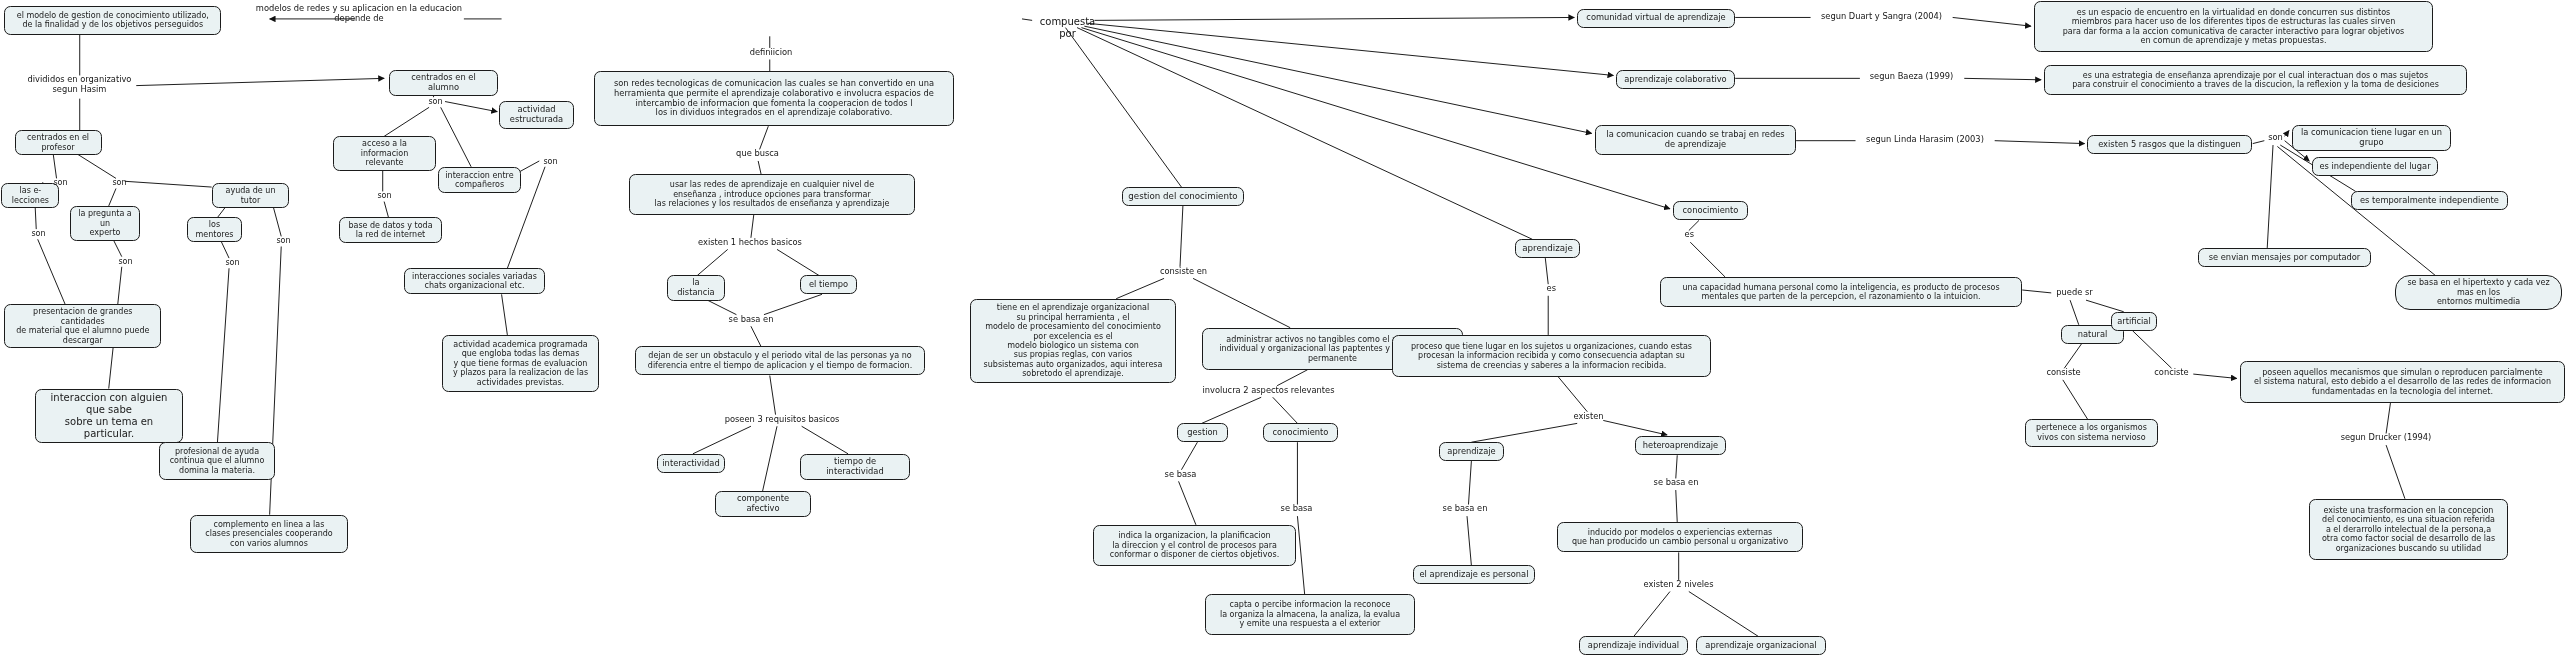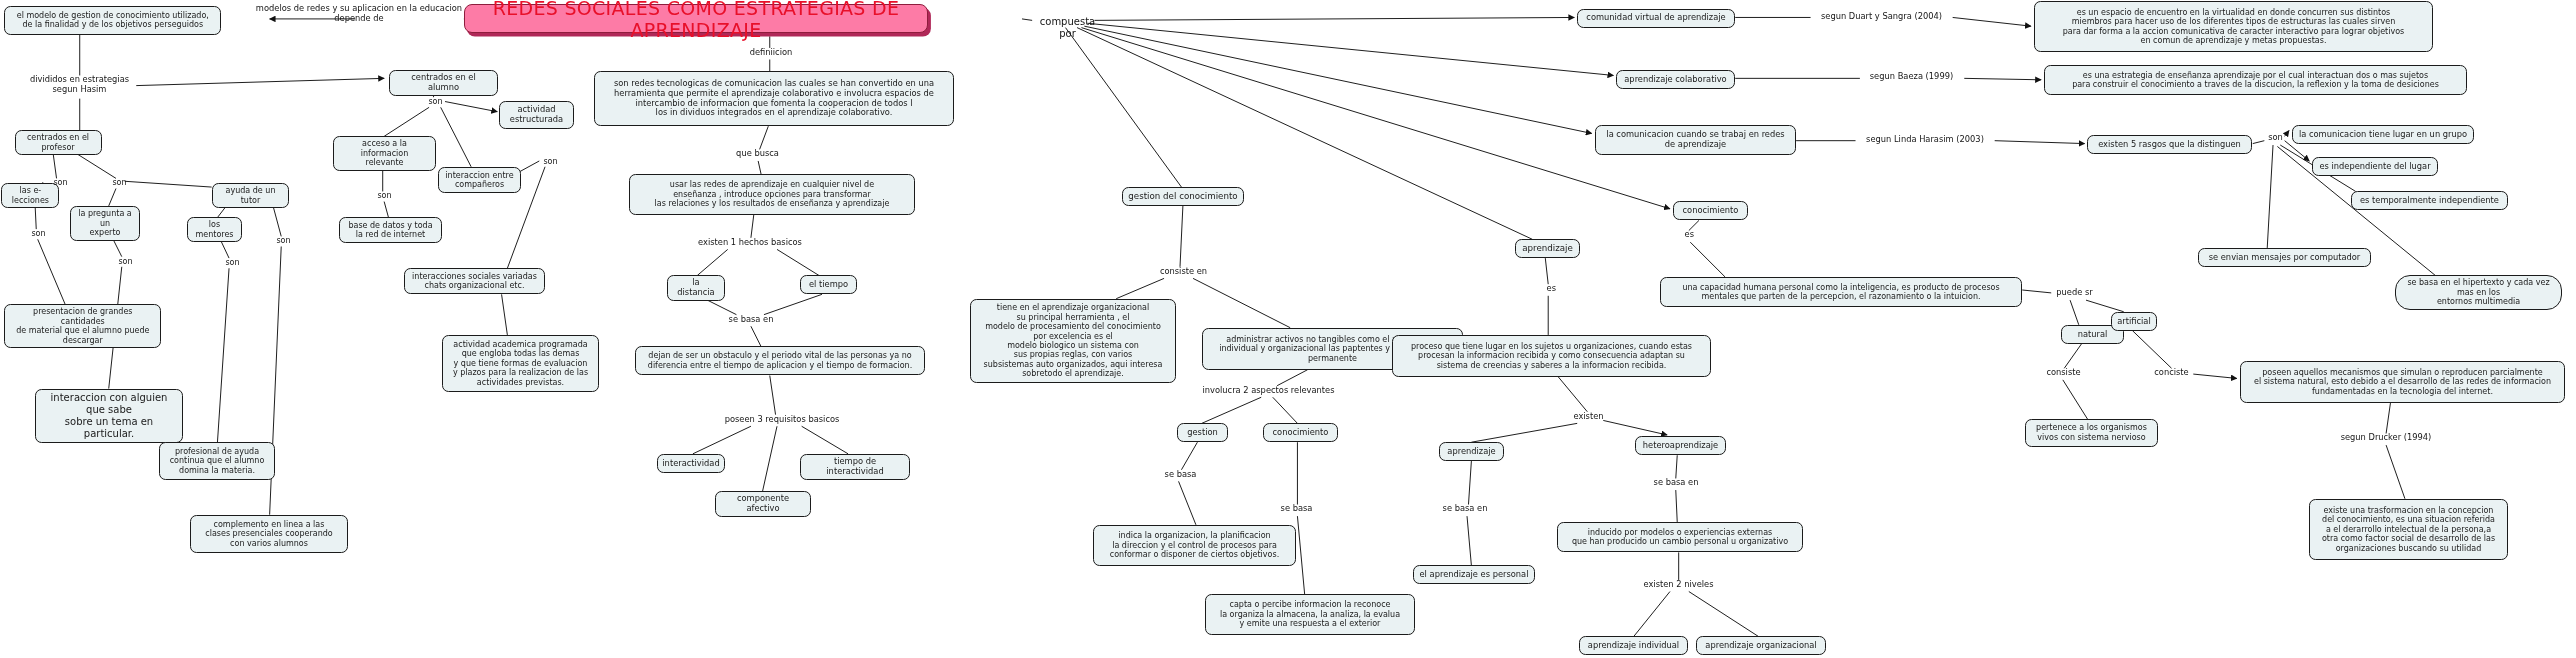--- a/index.html
+++ b/index.html
@@ -251,31 +251,31 @@
 a el derarrollo intelectual de la persona,a
 otra como factor social de desarrollo de las
 organizaciones buscando su utilidad</div>
       <div class="node" style="left: 2034px; top: 1.4px; width: 399px; min-height: 51px; font-size: 8px;">es un espacio de encuentro en  la virtualidad en donde concurren sus distintos
 miembros para hacer uso de los diferentes tipos de estructuras las cuales sirven
 para dar forma a la accion comunicativa de caracter interactivo para lograr objetivos
 en comun de aprendizaje y metas propuestas.</div>
       <div class="node" style="left: 2044px; top: 65px; width: 423px; min-height: 30px; font-size: 8px;">es una estrategia de enseñanza aprendizaje por el cual interactuan dos o mas sujetos
 para construir el conocimiento a traves de la discucion, la reflexion y la toma de desiciones</div>
       <div class="node" style="left: 2087px; top: 135px; width: 165px; min-height: 19px; font-size: 8.3px;">existen 5 rasgos que la distinguen</div>
-      <div class="node" style="left: 2292px; top: 125px; width: 182px; min-height: 19px; font-size: 8.3px;">la comunicacion tiene lugar en un grupo</div>
+      <div class="node" style="left: 2292px; top: 125px; width: 159px; min-height: 19px; font-size: 8.3px;">la comunicacion tiene lugar en un grupo</div>
       <div class="node" style="left: 2312px; top: 157px; width: 126px; min-height: 19px; font-size: 8.3px;">es independiente del lugar</div>
       <div class="node" style="left: 2351px; top: 191px; width: 157px; min-height: 19px; font-size: 8.3px;">es temporalmente independiente</div>
       <div class="node" style="left: 2198px; top: 248px; width: 173px; min-height: 19px; font-size: 8.3px;">se envian mensajes por computador</div>
       <div class="node" style="left: 2395px; top: 275px; width: 167px; min-height: 27.5px; font-size: 8px; border-radius: 15px;">se basa en el hipertexto y cada vez mas en los
 entornos multimedia</div>
     </div>
   <div id="label-layer">
       <div class="lbl" style="left: 244px; top: 4.3px; width: 230px; font-size: 8.3px;">modelos de redes y su aplicacion en la educacion
 depende de</div>
-      <div class="lbl" style="left: 22px; top: 75px; width: 115px; font-size: 8.3px;">divididos en estrategias
+      <div class="lbl" style="left: 22px; top: 75px; width: 115px; font-size: 8.3px;">divididos en organizativo
 segun Hasim</div>
       <div class="lbl" style="left: 51px; top: 178px; width: 19px; font-size: 8px;">son</div>
       <div class="lbl" style="left: 110px; top: 178px; width: 19px; font-size: 8px;">son</div>
       <div class="lbl" style="left: 29px; top: 229px; width: 19px; font-size: 8px;">son</div>
       <div class="lbl" style="left: 116px; top: 257px; width: 19px; font-size: 8px;">son</div>
       <div class="lbl" style="left: 223px; top: 258px; width: 19px; font-size: 8px;">son</div>
       <div class="lbl" style="left: 274px; top: 236px; width: 19px; font-size: 8px;">son</div>
       <div class="lbl" style="left: 426px; top: 97px; width: 19px; font-size: 8px;">son</div>
       <div class="lbl" style="left: 541px; top: 157px; width: 19px; font-size: 8px;">son</div>
       <div class="lbl" style="left: 375px; top: 191px; width: 19px; font-size: 8px;">son</div>
@@ -297,15 +297,14 @@
       <div class="lbl" style="left: 1812px; top: 11.6px; width: 139px; font-size: 8.3px;">segun Duart y Sangra (2004)</div>
       <div class="lbl" style="left: 1861px; top: 72px; width: 101px; font-size: 8.3px;">segun  Baeza (1999)</div>
       <div class="lbl" style="left: 1857px; top: 135px; width: 136px; font-size: 8.3px;">segun Linda Harasim (2003)</div>
       <div class="lbl" style="left: 1682px; top: 230px; width: 14.5px; font-size: 8.3px;">es</div>
       <div class="lbl" style="left: 2266px; top: 133px; width: 19px; font-size: 8.3px;">son</div>
       <div class="lbl" style="left: 2053px; top: 288px; width: 43px; font-size: 8.3px;">puede sr</div>
       <div class="lbl" style="left: 2043px; top: 368px; width: 41px; font-size: 8.3px;">consiste</div>
       <div class="lbl" style="left: 2151px; top: 368px; width: 41px; font-size: 8.3px;">conciste</div>
       <div class="lbl" style="left: 2334px; top: 433px; width: 104px; font-size: 8.3px;">segun Drucker (1994)</div>
     </div>
-  <div class="title-node" style="left:464px; top:4.3px; width:464px; height:29px;">REDES SOCIALES COMO ESTRATEGIAS DE APRENDIZAJE</div>
 </div>
 
 
 </body></html>

